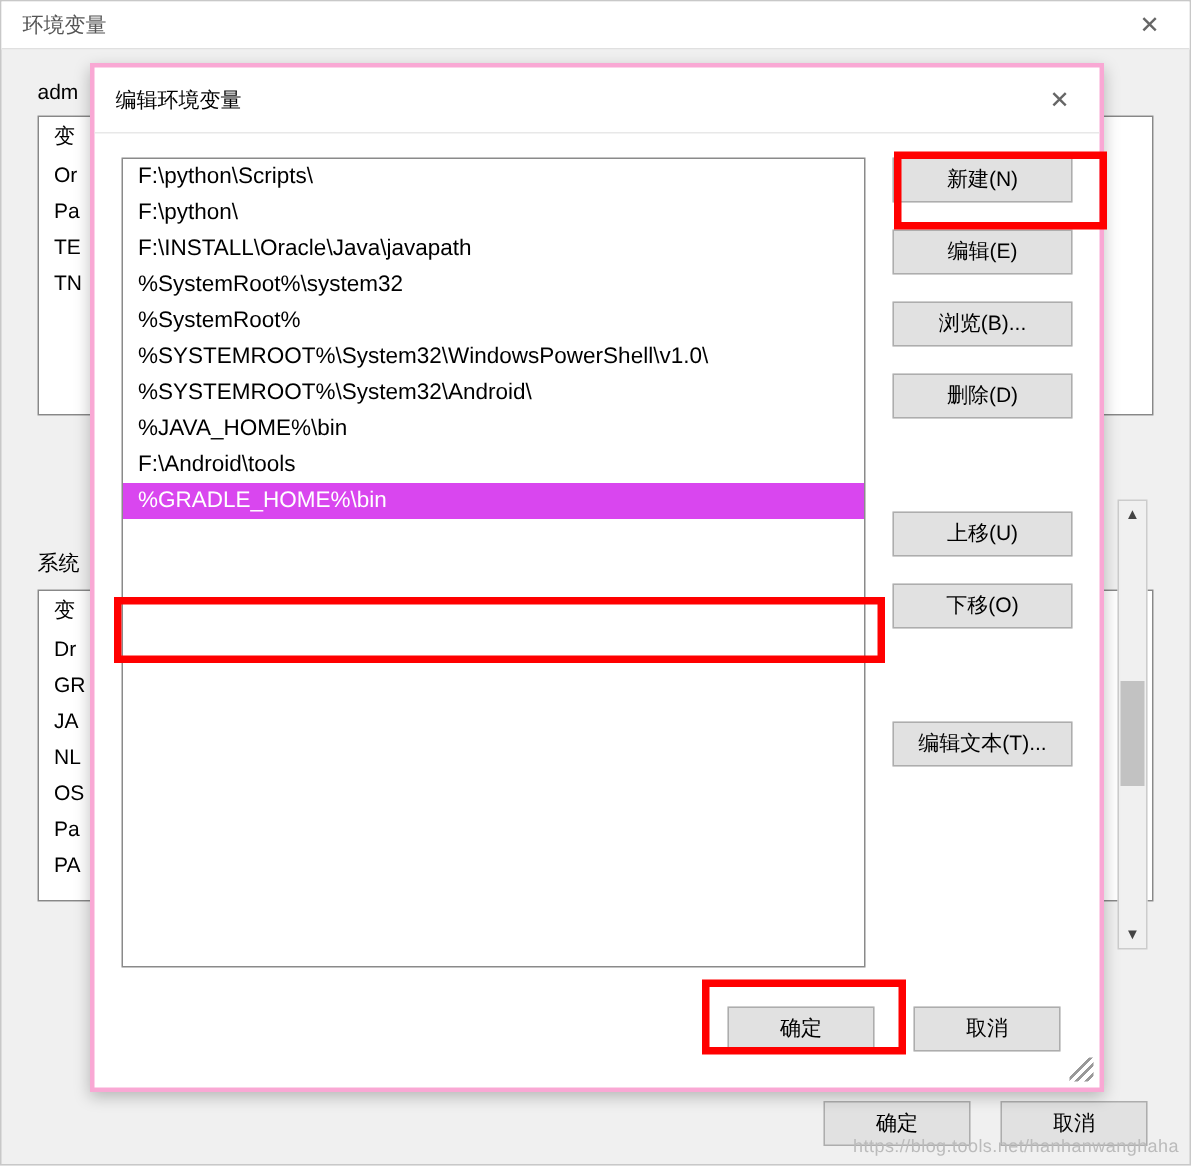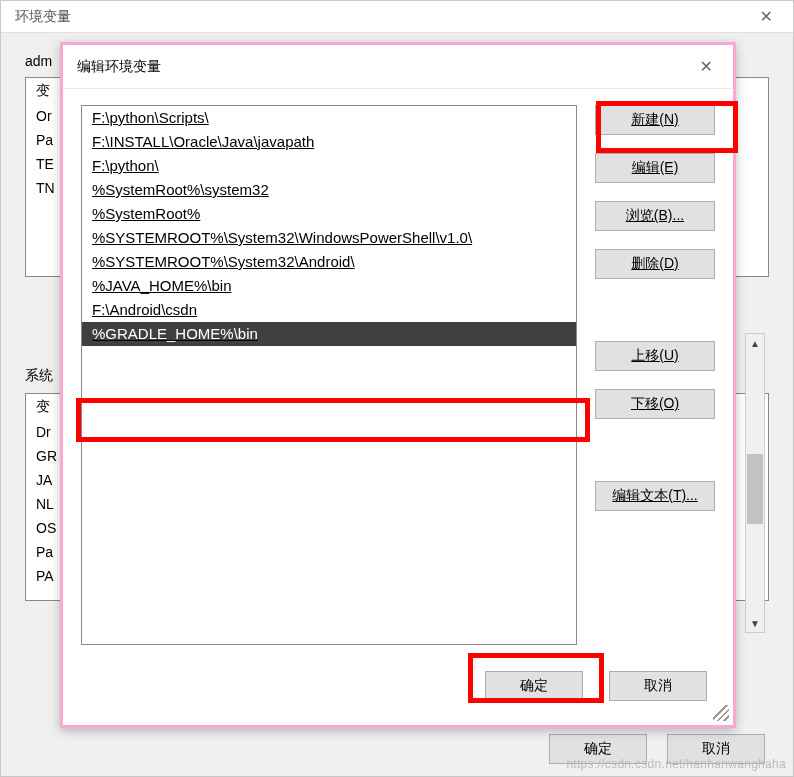--- a/index.html
+++ b/index.html
@@ -96,36 +96,35 @@
   padding: 0 14px;
   font-size: 14px;
   color: #000;
   border-bottom: 1px solid #e8e8e8;
   justify-content: space-between;
 }
 .inner-body {
   display: flex;
   padding: 16px 18px 0 18px;
   gap: 18px;
-  text-decoration: underline;
 }
 .path-list {
   border: 1px solid #8a8a8a;
   width: 508px;
   height: 540px;
   overflow: hidden;
   font-size: 15px;
 }
 .path-item {
   padding: 3px 10px 4px 10px;
   white-space: nowrap;
   overflow: hidden;
 }
 .path-item.selected {
-  background: #404040;
+  background: #d946ef;
   color: #ffffff;
 }
 .side-buttons {
   display: flex;
   flex-direction: column;
   gap: 18px;
 }
 .side-buttons .btn { width: 120px; }
 .side-gap { height: 26px; }
 .inner-footer {
@@ -224,28 +223,28 @@
 </div>
 
 <div class="inner-dialog">
   <div class="inner-title">
     <span>编辑环境变量</span>
     <span class="close-x">✕</span>
   </div>
   <div class="inner-body">
     <div class="path-list" id="path-list">
         <div class="path-item">F:\python\Scripts\</div>
+        <div class="path-item">F:\python\</div>
         <div class="path-item">F:\INSTALL\Oracle\Java\javapath</div>
-        <div class="path-item">F:\python\</div>
         <div class="path-item">%SystemRoot%\system32</div>
         <div class="path-item">%SystemRoot%</div>
         <div class="path-item">%SYSTEMROOT%\System32\WindowsPowerShell\v1.0\</div>
         <div class="path-item">%SYSTEMROOT%\System32\Android\</div>
         <div class="path-item">%JAVA_HOME%\bin</div>
-        <div class="path-item">F:\Android\csdn</div>
+        <div class="path-item">F:\Android\tools</div>
         <div class="path-item selected">%GRADLE_HOME%\bin</div>
       </div>
     <div class="side-buttons">
       <button class="btn">新建(N)</button>
       <button class="btn">编辑(E)</button>
       <button class="btn">浏览(B)...</button>
       <button class="btn">删除(D)</button>
       <div class="side-gap"></div>
       <button class="btn">上移(U)</button>
       <button class="btn">下移(O)</button>
@@ -257,13 +256,13 @@
     <button class="btn">确定</button>
     <button class="btn">取消</button>
   </div>
   <div class="resize-grip"></div>
 </div>
 
 <div class="hl" style="top:101px; left:596px; width:142px; height:52px"></div>
 <div class="hl" style="top:398px; left:76px; width:514px; height:44px"></div>
 <div class="hl" style="top:653px; left:468px; width:136px; height:50px"></div>
 
-<div class="watermark">https://csdn.csdn.net/hanhanwanghaha</div>
+<div class="watermark">https://blog.tools.net/hanhanwanghaha</div>
 
 </body></html>

